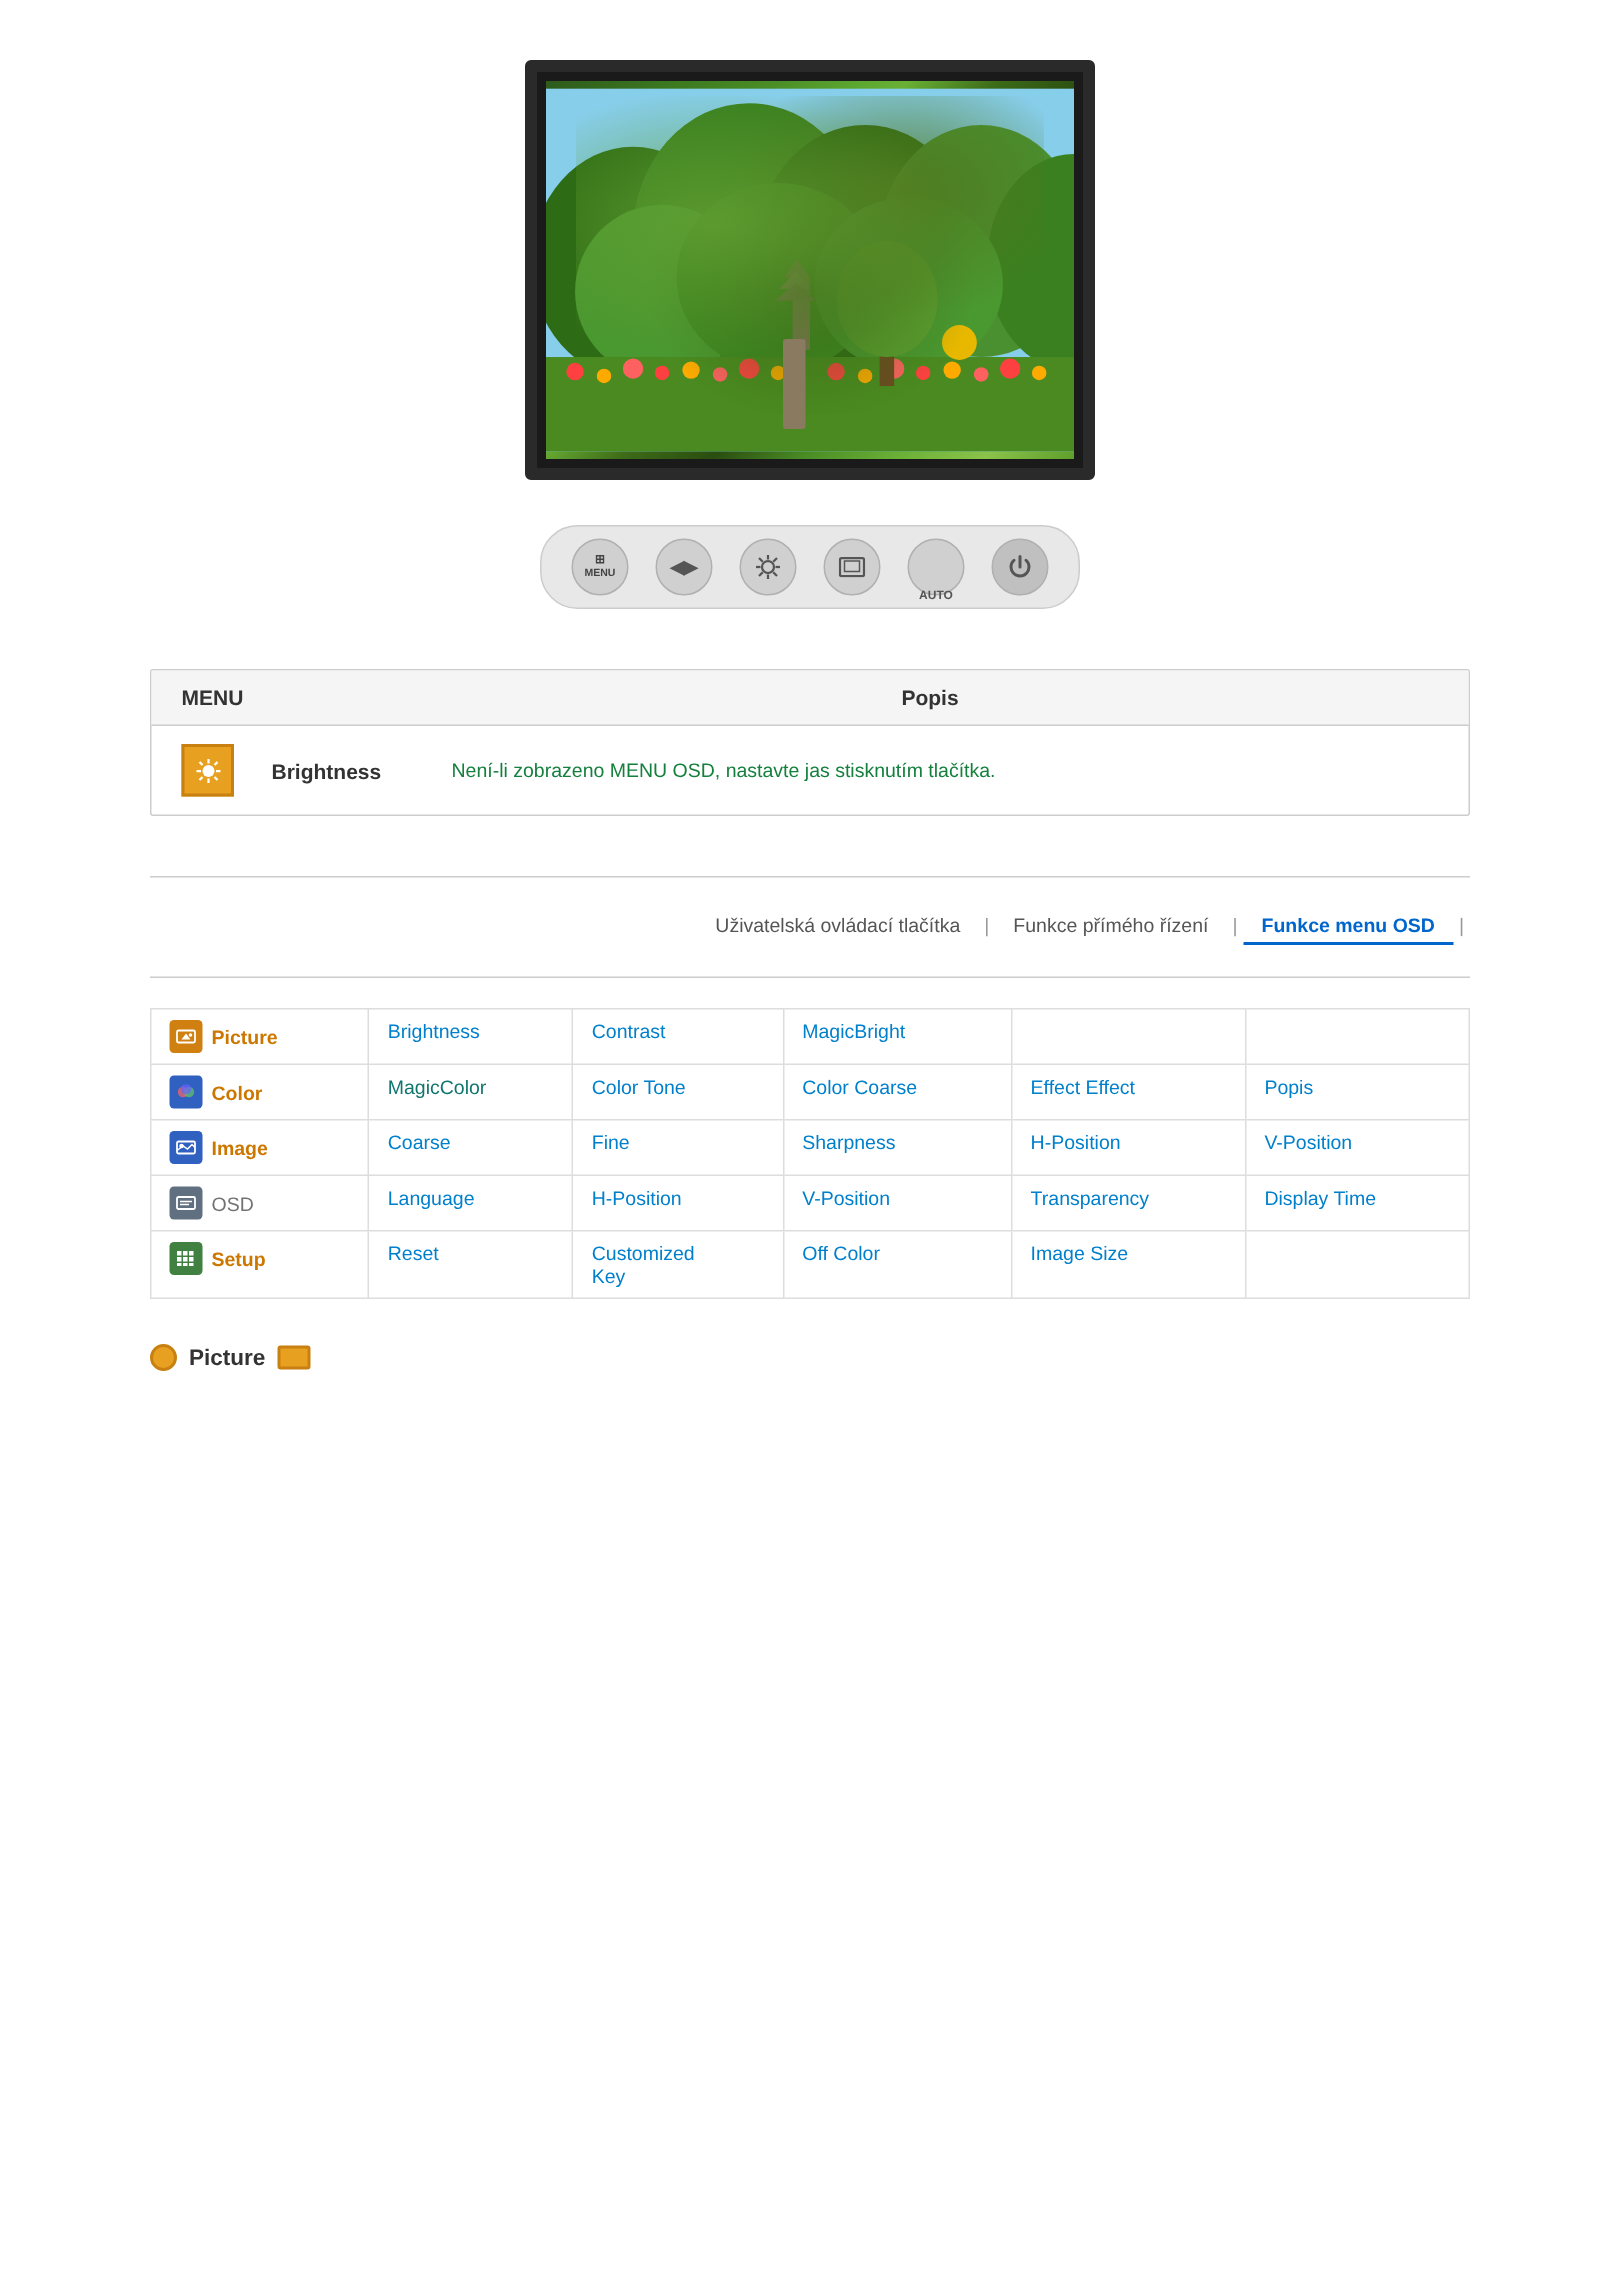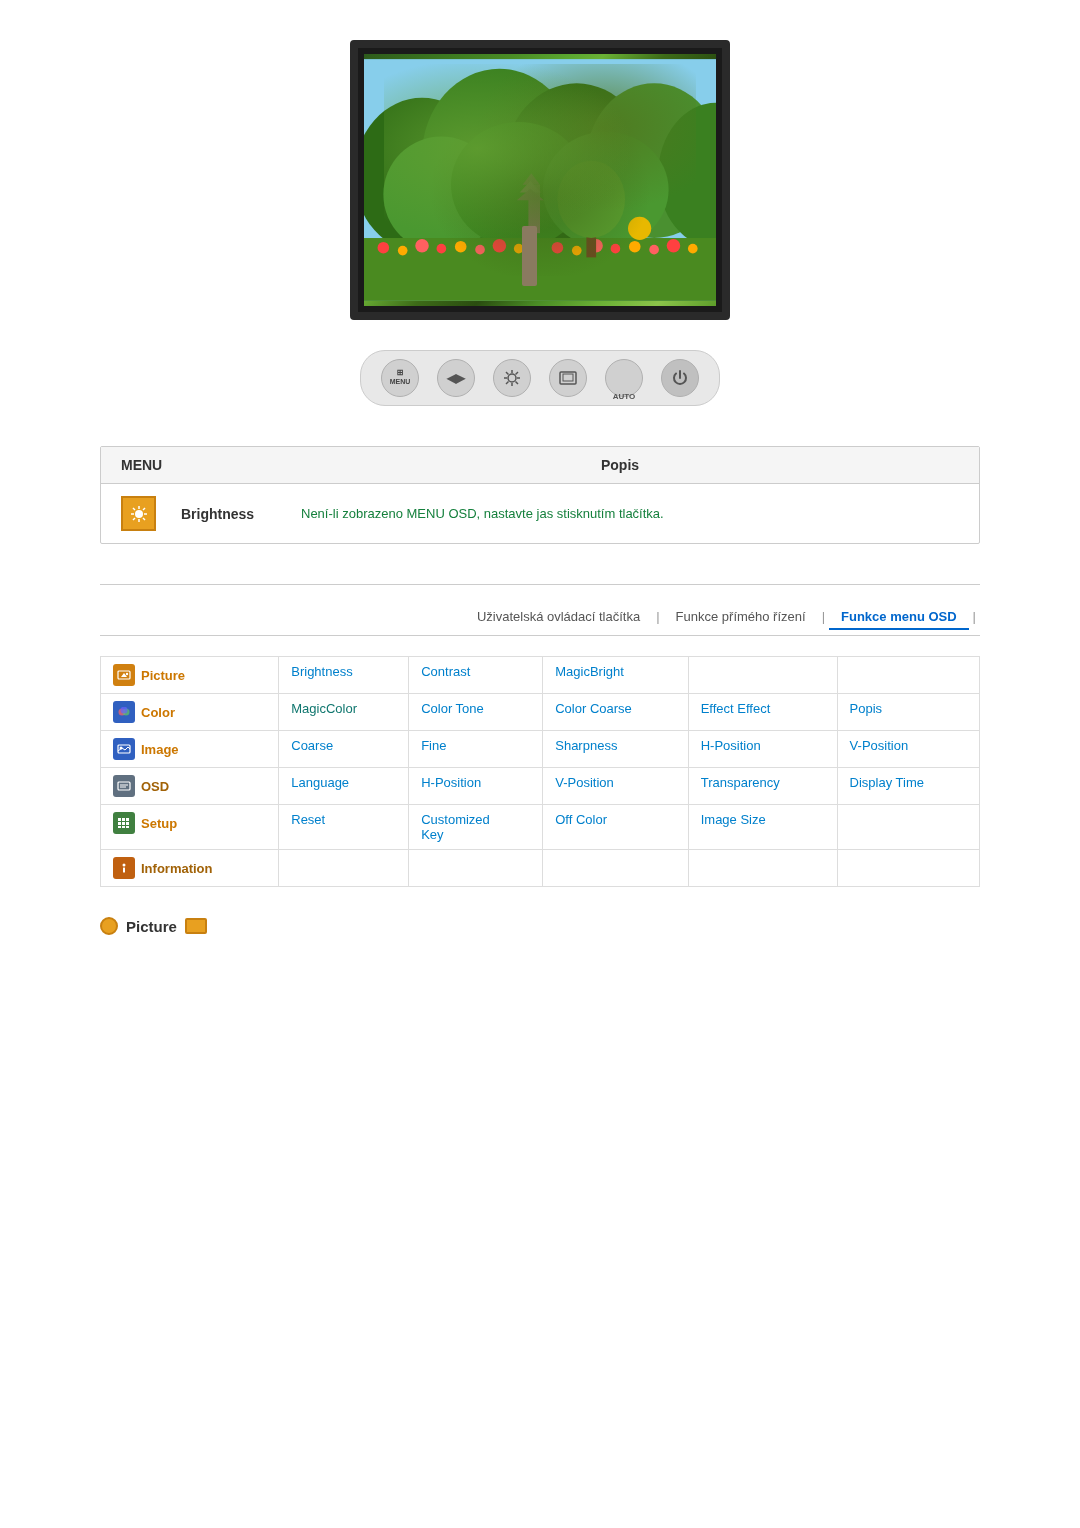--- a/index.html
+++ b/index.html
@@ -163,21 +163,21 @@
       color: #15803d;
       font-size: 13px;
     }
 
     
     .nav-tabs-section {
       display: flex;
       justify-content: flex-end;
       margin-bottom: 20px;
       border-bottom: 1px solid #ccc;
-      padding-bottom: 5px;
+      padding-bottom: 21px;
       font-size: 13px;
       color: #555;
       gap: 0;
     }
 
     .nav-tab {
       padding: 4px 12px;
       cursor: pointer;
       color: #555;
     }
@@ -230,21 +230,21 @@
       color: #fff;
       flex-shrink: 0;
     }
 
     .menu-icon.blue { background: #3060c0; }
     .menu-icon.orange { background: #d08010; }
     .menu-icon.gray { background: #607080; }
     .menu-icon.green { background: #408040; }
     .menu-icon.dark-orange { background: #c06010; }
 
-    .menu-label-blue { color: #a16207; font-weight: bold; text-align: center; }
+    .menu-label-blue { color: #737373; font-weight: normal; text-align: center; }
     .menu-label-orange { color: #cc7700; font-weight: bold; }
 
     .sub-item { color: #0080cc; }
     .sub-item-orange { color: #0f766e; }
 
     
     .picture-label-section {
       display: flex;
       align-items: center;
       gap: 8px;
@@ -514,38 +514,20 @@
               <span class="menu-label-orange">Setup</span>
             </div>
           </td>
           <td><span class="sub-item">Reset</span></td>
           <td><span class="sub-item">Customized<br>Key</span></td>
           <td><span class="sub-item">Off Color</span></td>
           <td><span class="sub-item">Image Size</span></td>
           <td></td>
         </tr>
 
-        <tr>
-          <td>
-            <div class="menu-item-cell">
-              <div class="menu-icon dark-orange">
-                <svg width="14" height="12" viewBox="0 0 14 12">
-                  <circle cx="7" cy="3" r="1.5" fill="white"></circle>
-                  <rect x="6" y="5.5" width="2" height="5" fill="white" rx="0.5"></rect>
-                </svg>
-              </div>
-              <span class="menu-label-blue">Information</span>
-            </div>
-          </td>
-          <td></td>
-          <td></td>
-          <td></td>
-          <td></td>
-          <td></td>
-        </tr>
       </tbody>
     </table>
   </div>
 
   <div class="picture-label-section">
     <span class="picture-icon-circle"></span>
     <span class="picture-text">Picture</span>
     <span class="picture-icon-square"></span>
   </div>
 

